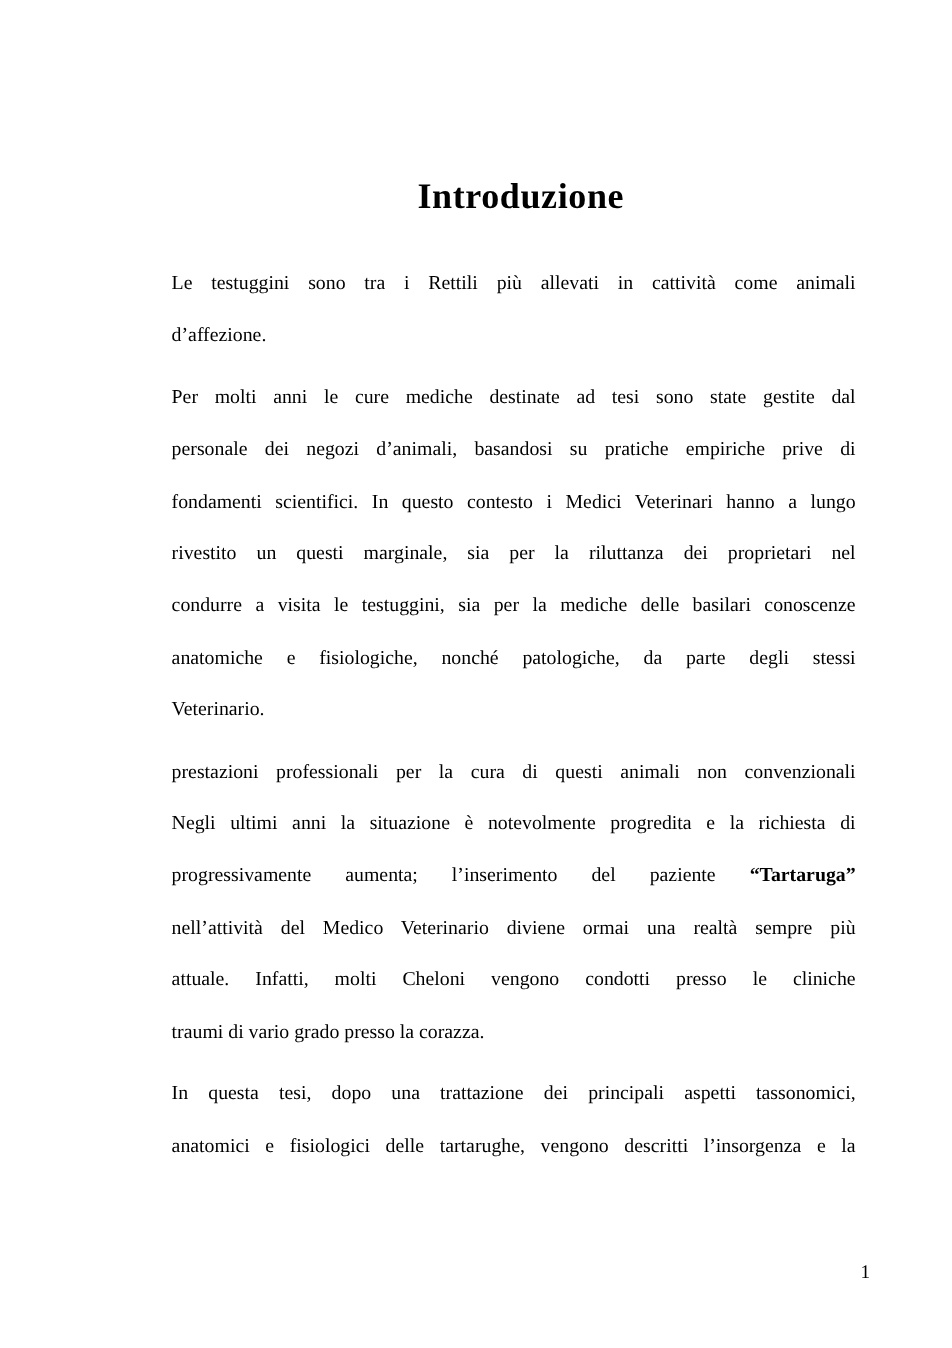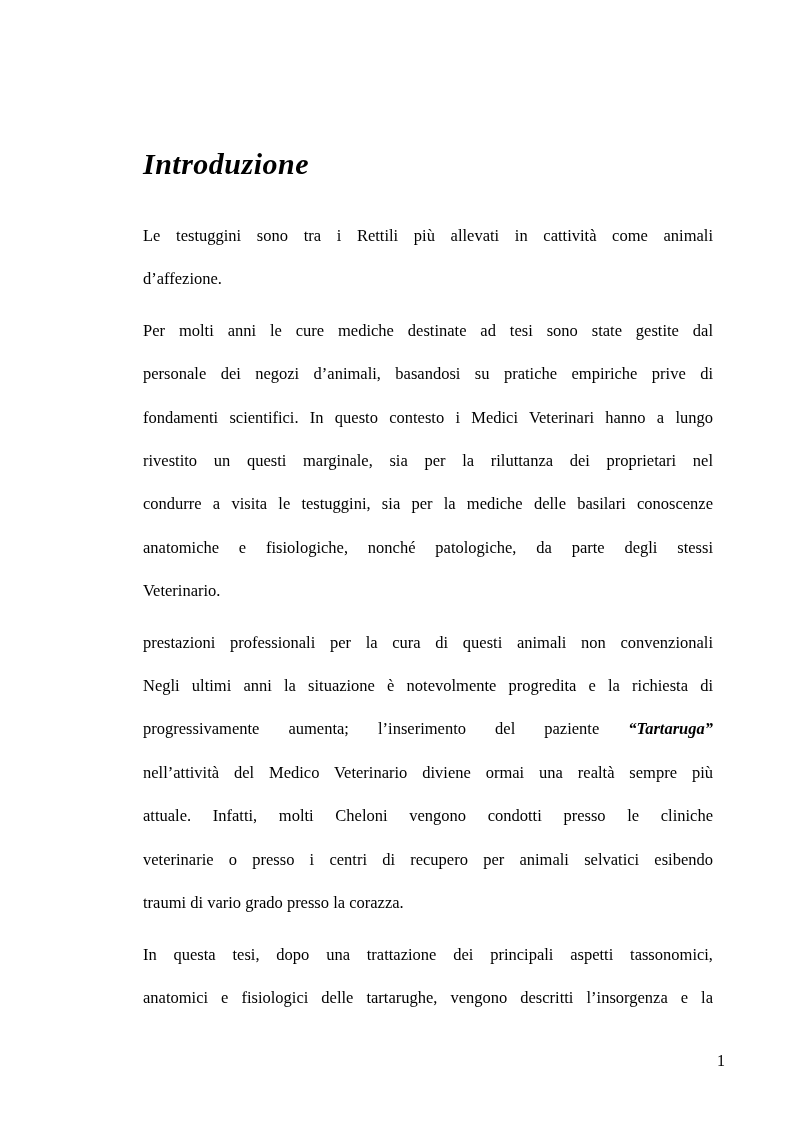--- a/index.html
+++ b/index.html
@@ -13,24 +13,23 @@
     position: relative;
     font-family: "Liberation Serif", serif;
     color: #000000;
     overflow: hidden;
   }
   .doc-title {
     position: absolute;
     top: 147px;
     left: 143px;
     width: 582px;
-    text-align: left;
+    text-align: center;
     font-size: 30px;
     font-weight: bold;
-    font-style: italic;
     letter-spacing: 0.5px;
   }
   .content {
     position: absolute;
     top: 214px;
     left: 143px;
     width: 582px;
     font-size: 16.5px;
     line-height: 43.4px;
   }
@@ -39,21 +38,20 @@
   }
   .line {
     text-align: justify;
     text-align-last: justify;
   }
   .line-last {
     text-align-last: left;
   }
   .bold-italic {
     font-weight: bold;
-    font-style: italic;
   }
   .page-number {
     position: absolute;
     top: 1052px;
     left: 143px;
     width: 582px;
     text-align: right;
     font-size: 16px;
   }
 </style>
@@ -75,21 +73,20 @@
       <div class="line"><span>condurre a visita le testuggini, sia per la mediche delle basilari conoscenze</span></div>
       <div class="line"><span>anatomiche e fisiologiche, nonché patologiche, da parte degli stessi</span></div>
       <div class="line line-last"><span>Veterinario.</span></div>
     </div>
     <div class="para">
       <div class="line"><span>prestazioni professionali per la cura di questi animali non convenzionali</span></div>
       <div class="line"><span>Negli ultimi anni la situazione è notevolmente progredita e la richiesta di</span></div>
       <div class="line"><span>progressivamente aumenta; l’inserimento del paziente </span><span class="bold-italic">“Tartaruga”</span></div>
       <div class="line"><span>nell’attività del Medico Veterinario diviene ormai una realtà sempre più</span></div>
       <div class="line"><span>attuale. Infatti, molti Cheloni vengono condotti presso le cliniche</span></div>
-      <div class="line"><span>veterinarie o presso i centri di recupero per animali selvatici esibendo</span></div>
       <div class="line line-last"><span>traumi di vario grado presso la corazza.</span></div>
     </div>
     <div class="para">
       <div class="line"><span>In questa tesi, dopo una trattazione dei principali aspetti tassonomici,</span></div>
       <div class="line"><span>anatomici e fisiologici delle tartarughe, vengono descritti l’insorgenza e la</span></div>
     </div>
   </div>
 
 <div class="page-number">1</div>
 

